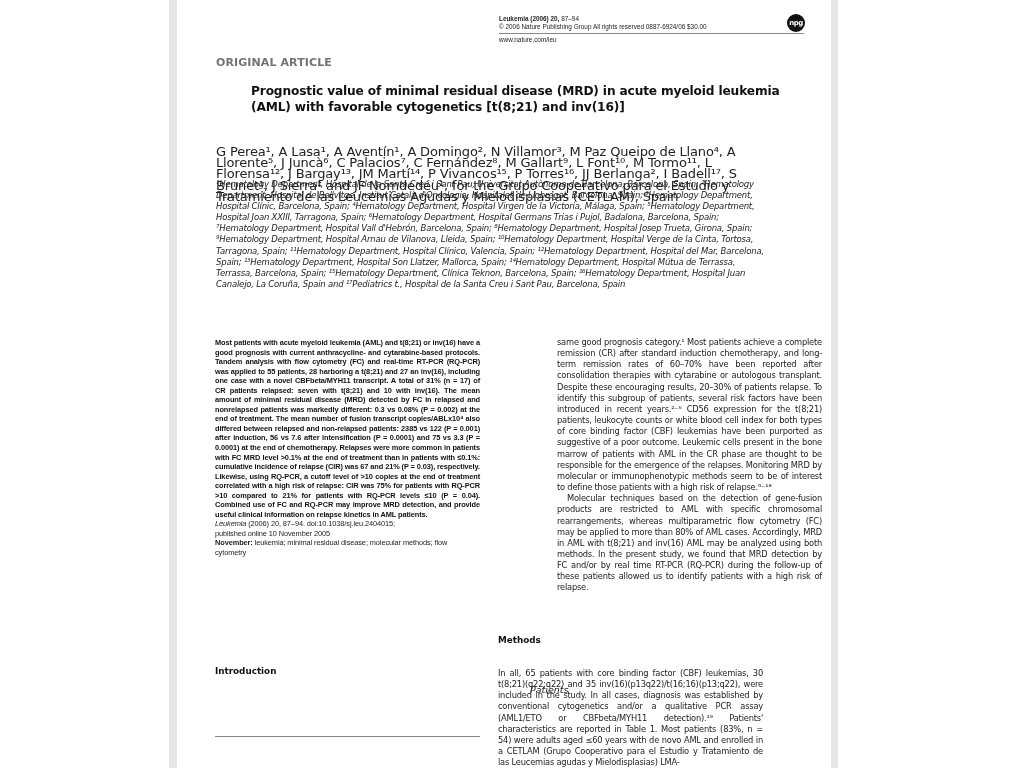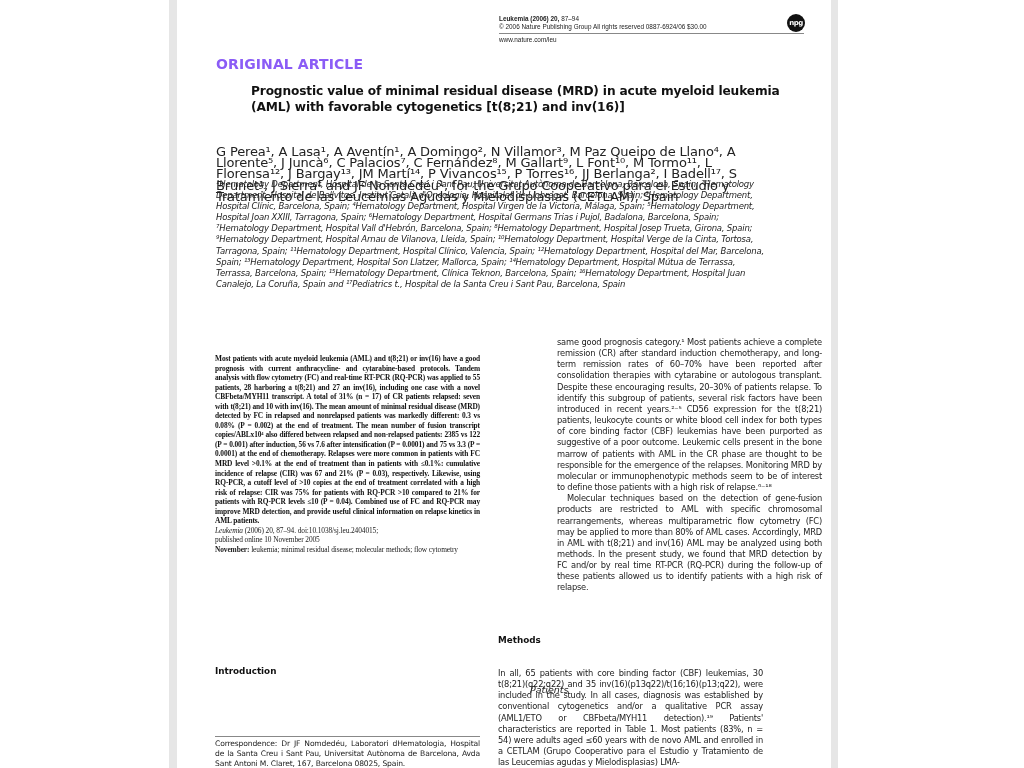--- a/index.html
+++ b/index.html
@@ -9,27 +9,27 @@
   .gutter-left { position: absolute; left: 169px; top: 0; width: 8px; height: 768px; background: #e6e6e6; }
   .gutter-right { position: absolute; left: 831px; top: 0; width: 7px; height: 768px; background: #e6e6e6; }
 
   .page { position: absolute; left: 177px; top: 0; width: 654px; height: 768px; background: #ffffff; }
 
   .journal-header { position: absolute; left: 322px; top: 15px; width: 284px; font-size: 6.4px; line-height: 8px; color: #222; }
   .journal-header .cite b { font-weight: bold; }
   .journal-header .rule { border-top: 1px solid #888; margin-top: 2px; margin-bottom: 2px; width: 305px; }
   .npg-logo { position: absolute; left: 610px; top: 14px; width: 18px; height: 18px; border-radius: 50%; background: #111; color: #fff; font-size: 7px; font-weight: bold; display: flex; align-items: center; justify-content: center; font-family: "DejaVu Sans", sans-serif; letter-spacing: -0.5px; }
 
-  .article-type { position: absolute; left: 39px; top: 56px; font-size: 14px; font-weight: bold; letter-spacing: 0.1px; color: #8b5cf6; font-family: "DejaVu Sans", sans-serif; }
+  .article-type { position: absolute; left: 39px; top: 56px; font-size: 11px; font-weight: bold; letter-spacing: 0.1px; color: #737373; font-family: "DejaVu Sans", sans-serif; }
   .title { position: absolute; left: 39px; top: 84px; width: 560px; font-size: 12.2px; line-height: 15.5px; font-weight: bold; color: #111; font-family: "DejaVu Sans", sans-serif; letter-spacing: -0.15px; margin-left: 35px; }
 
   .authors { position: absolute; left: 39px; top: 125px; width: 550px; font-size: 13px; line-height: 11.2px; color: #222; font-family: "DejaVu Sans", sans-serif; letter-spacing: -0.15px; margin-top: 21px; }
   .affiliations { position: absolute; left: 39px; top: 179px; width: 555px; font-size: 8.5px; line-height: 11.1px; color: #222; font-style: italic; font-family: "DejaVu Sans", sans-serif; letter-spacing: -0.2px; }
 
-  .col-left { position: absolute; left: 38px; top: 354px; width: 265px; font-family: Liberation Serif, serif; }
+  .col-left { position: absolute; left: 38px; top: 338px; width: 265px; }
   .col-right { position: absolute; left: 333px; top: 337px; width: 265px; margin-left: 47px; }
 
   .abstract { font-size: 7.4px; line-height: 9.55px; font-weight: bold; color: #111; text-align: justify; letter-spacing: -0.1px; }
   .abstract-meta { font-size: 7.4px; line-height: 9.55px; color: #222; letter-spacing: -0.1px; }
   .abstract-meta i { font-style: italic; }
   .keywords-label { font-weight: bold; }
 
   .section-heading { font-size: 8.8px; font-weight: bold; color: #111; font-family: "DejaVu Sans", sans-serif; }
   .subsection-heading { font-size: 9.5px; font-style: italic; color: #222; font-family: "DejaVu Sans", sans-serif; }
   .body-text { font-size: 8.3px; line-height: 11.15px; color: #222; text-align: justify; font-family: "DejaVu Sans", sans-serif; letter-spacing: -0.2px; }
@@ -67,21 +67,20 @@
 
   <div class="col-left">
     <div class="abstract">Most patients with acute myeloid leukemia (AML) and t(8;21) or inv(16) have a good prognosis with current anthracycline- and cytarabine-based protocols. Tandem analysis with flow cytometry (FC) and real-time RT-PCR (RQ-PCR) was applied to 55 patients, 28 harboring a t(8;21) and 27 an inv(16), including one case with a novel CBFbeta/MYH11 transcript. A total of 31% (n = 17) of CR patients relapsed: seven with t(8;21) and 10 with inv(16). The mean amount of minimal residual disease (MRD) detected by FC in relapsed and nonrelapsed patients was markedly different: 0.3 vs 0.08% (P = 0.002) at the end of treatment. The mean number of fusion transcript copies/ABLx10⁴ also differed between relapsed and non-relapsed patients: 2385 vs 122 (P = 0.001) after induction, 56 vs 7.6 after intensification (P = 0.0001) and 75 vs 3.3 (P = 0.0001) at the end of chemotherapy. Relapses were more common in patients with FC MRD level &gt;0.1% at the end of treatment than in patients with ≤0.1%: cumulative incidence of relapse (CIR) was 67 and 21% (P = 0.03), respectively. Likewise, using RQ-PCR, a cutoff level of &gt;10 copies at the end of treatment correlated with a high risk of relapse: CIR was 75% for patients with RQ-PCR &gt;10 compared to 21% for patients with RQ-PCR levels ≤10 (P = 0.04). Combined use of FC and RQ-PCR may improve MRD detection, and provide useful clinical information on relapse kinetics in AML patients.</div>
     <div class="abstract-meta"><i>Leukemia</i><span> (2006) 20, 87–94. doi:10.1038/sj.leu.2404015;</span></div>
     <div class="abstract-meta">published online 10 November 2005</div>
     <div class="abstract-meta"><span class="keywords-label">November:</span><span> leukemia; minimal residual disease; molecular methods; flow cytometry</span></div>
   </div>
 
   <div class="section-heading intro-heading">Introduction</div>
   <div class="footnote-rule"></div>
-  <div class="footnote">Correspondence: Dr JF Nomdedéu, Laboratori dHematologia, Hospital de la Santa Creu i Sant Pau, Universitat Autònoma de Barcelona, Avda Sant Antoni M. Claret, 167, Barcelona 08025, Spain.</div>
 
   <div class="col-right body-text">
     <p>same good prognosis category.¹ Most patients achieve a complete remission (CR) after standard induction chemotherapy, and long-term remission rates of 60–70% have been reported after consolidation therapies with cytarabine or autologous transplant. Despite these encouraging results, 20–30% of patients relapse. To identify this subgroup of patients, several risk factors have been introduced in recent years.²⁻⁵ CD56 expression for the t(8;21) patients, leukocyte counts or white blood cell index for both types of core binding factor (CBF) leukemias have been purported as suggestive of a poor outcome. Leukemic cells present in the bone marrow of patients with AML in the CR phase are thought to be responsible for the emergence of the relapses. Monitoring MRD by molecular or immunophenotypic methods seem to be of interest to define those patients with a high risk of relapse.⁶⁻¹⁸</p>
     <p>Molecular techniques based on the detection of gene-fusion products are restricted to AML with specific chromosomal rearrangements, whereas multiparametric flow cytometry (FC) may be applied to more than 80% of AML cases. Accordingly, MRD in AML with t(8;21) and inv(16) AML may be analyzed using both methods. In the present study, we found that MRD detection by FC and/or by real time RT-PCR (RQ-PCR) during the follow-up of these patients allowed us to identify patients with a high risk of relapse.</p>
   </div>
 
   <div class="section-heading methods-heading">Methods</div>
   <div class="subsection-heading patients-heading">Patients</div>
   <div class="body-text methods-text">In all, 65 patients with core binding factor (CBF) leukemias, 30 t(8;21)(q22;q22) and 35 inv(16)(p13q22)/t(16;16)(p13;q22), were included in the study. In all cases, diagnosis was established by conventional cytogenetics and/or a qualitative PCR assay (AML1/ETO or CBFbeta/MYH11 detection).¹⁹ Patients' characteristics are reported in Table 1. Most patients (83%, n = 54) were adults aged ≤60 years with de novo AML and enrolled in a CETLAM (Grupo Cooperativo para el Estudio y Tratamiento de las Leucemias agudas y Mielodisplasias) LMA-</div>
 

